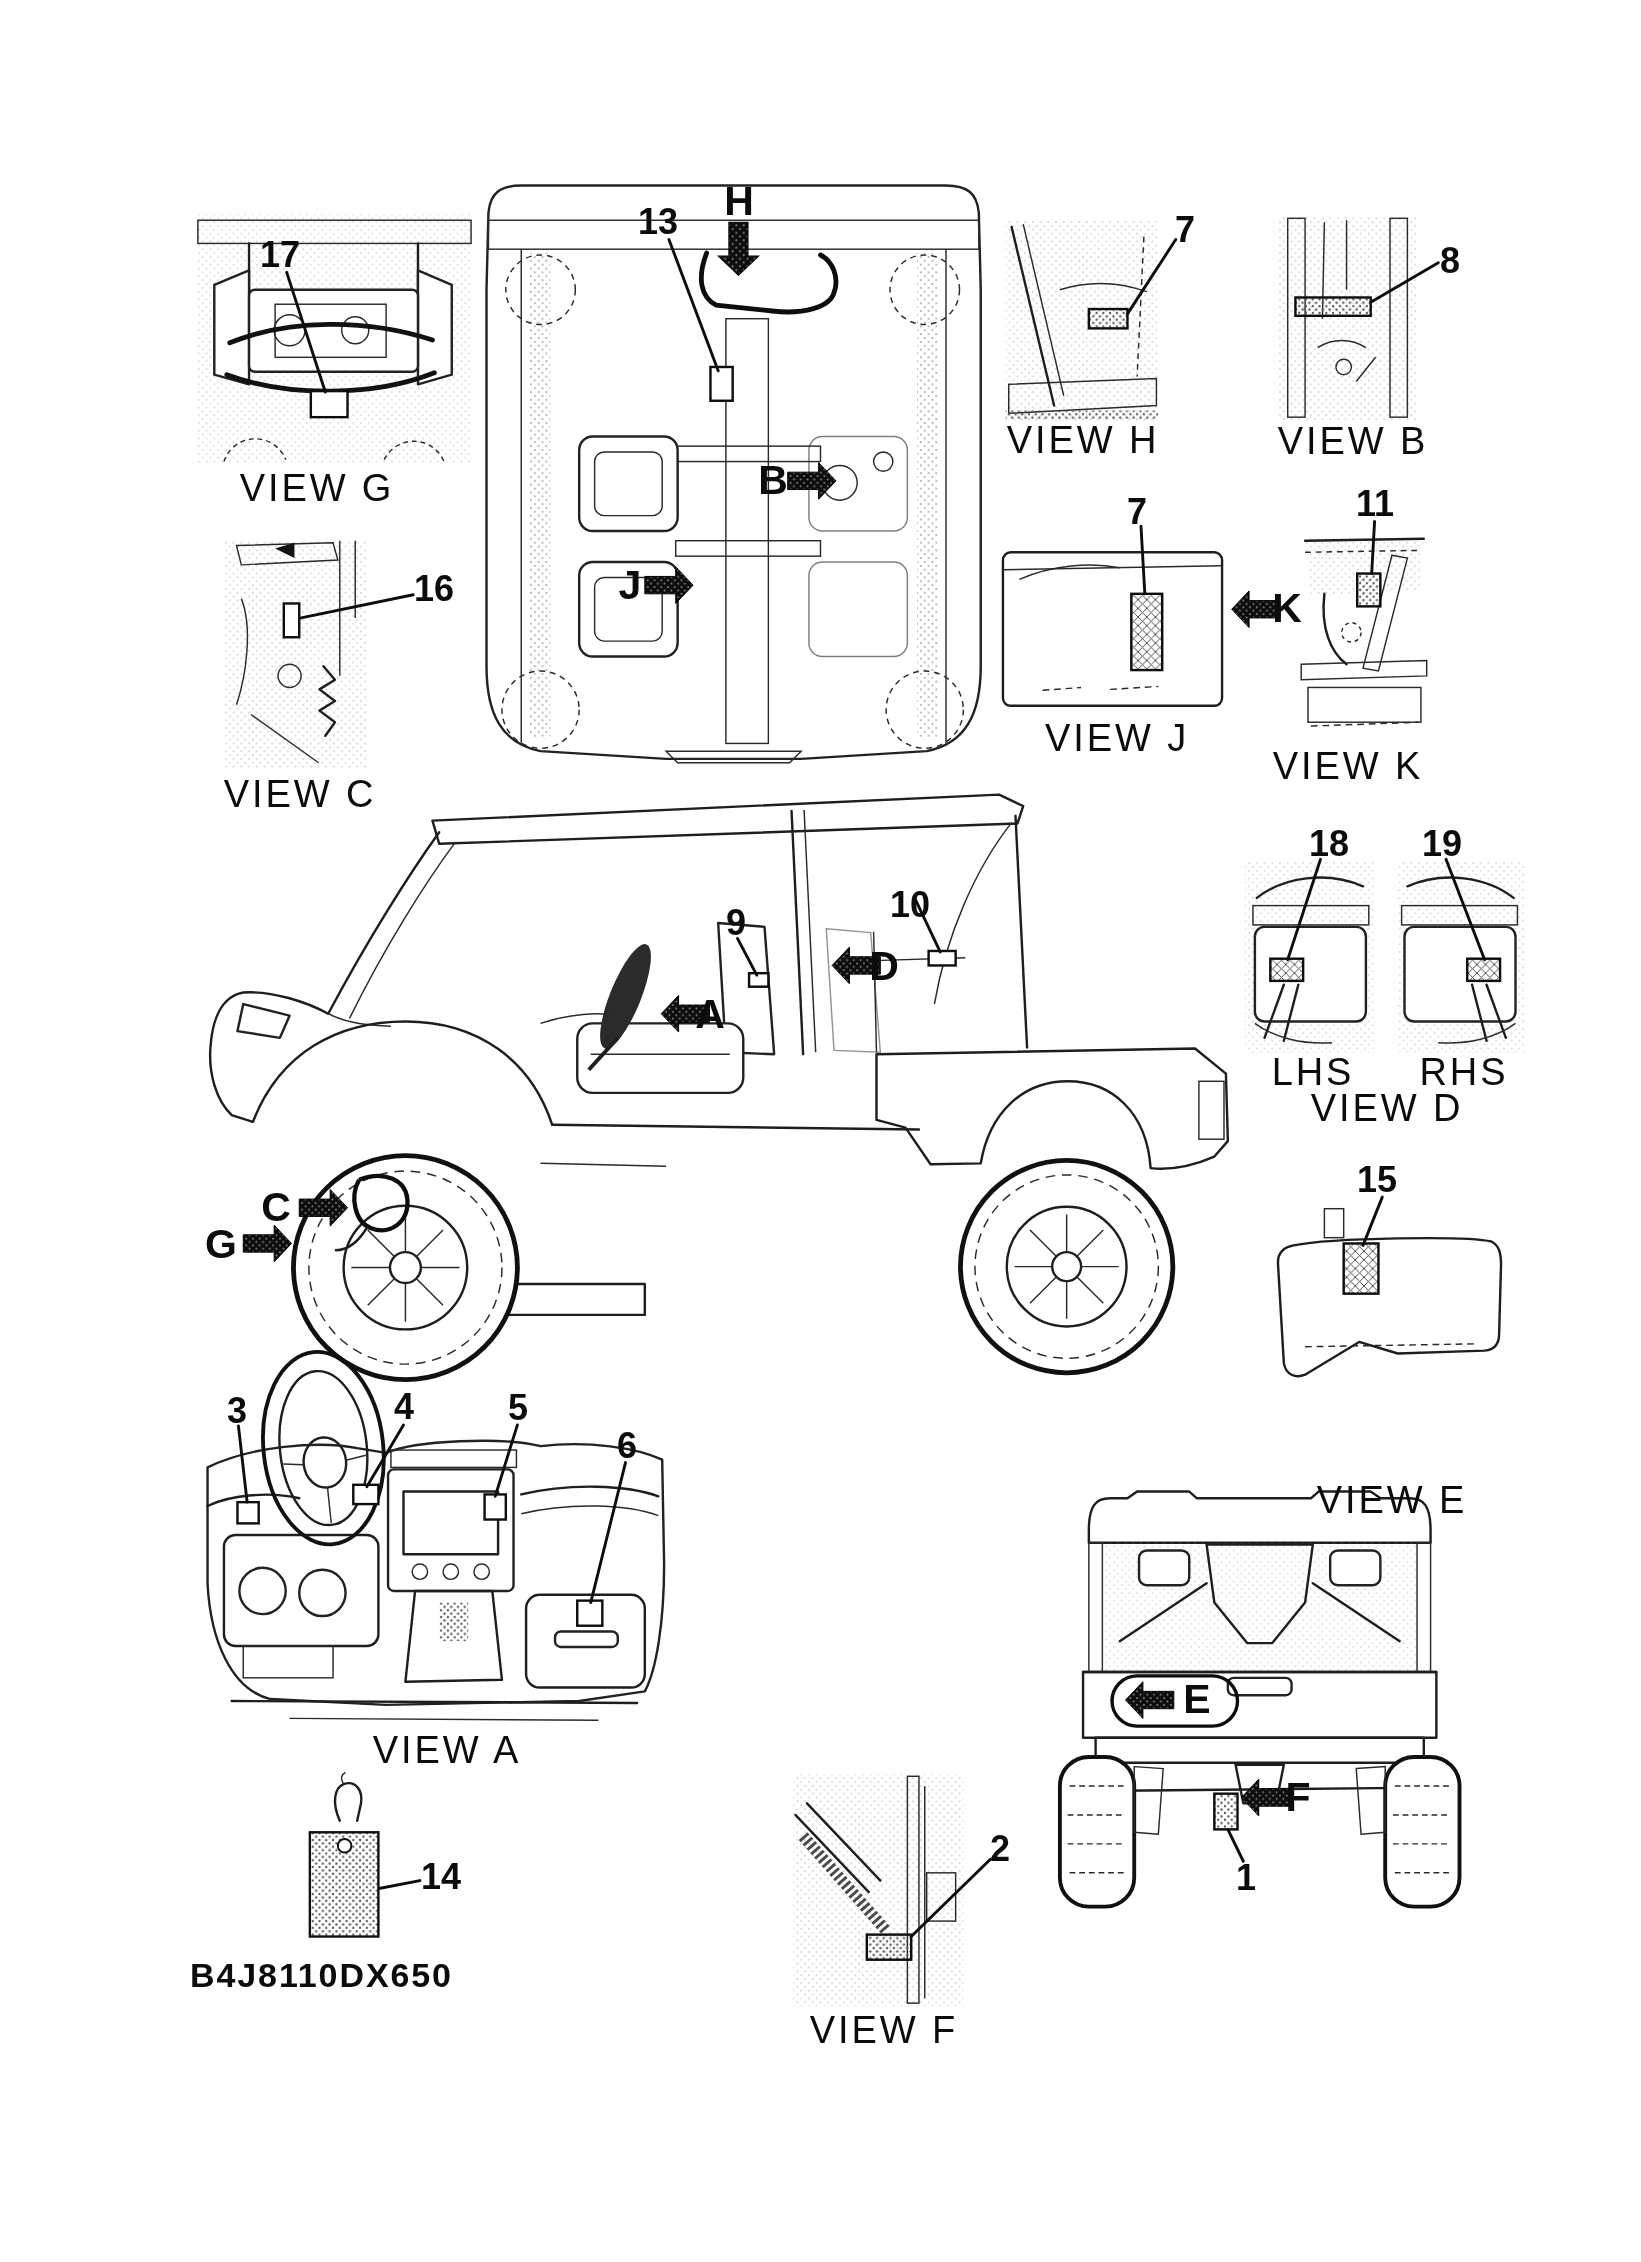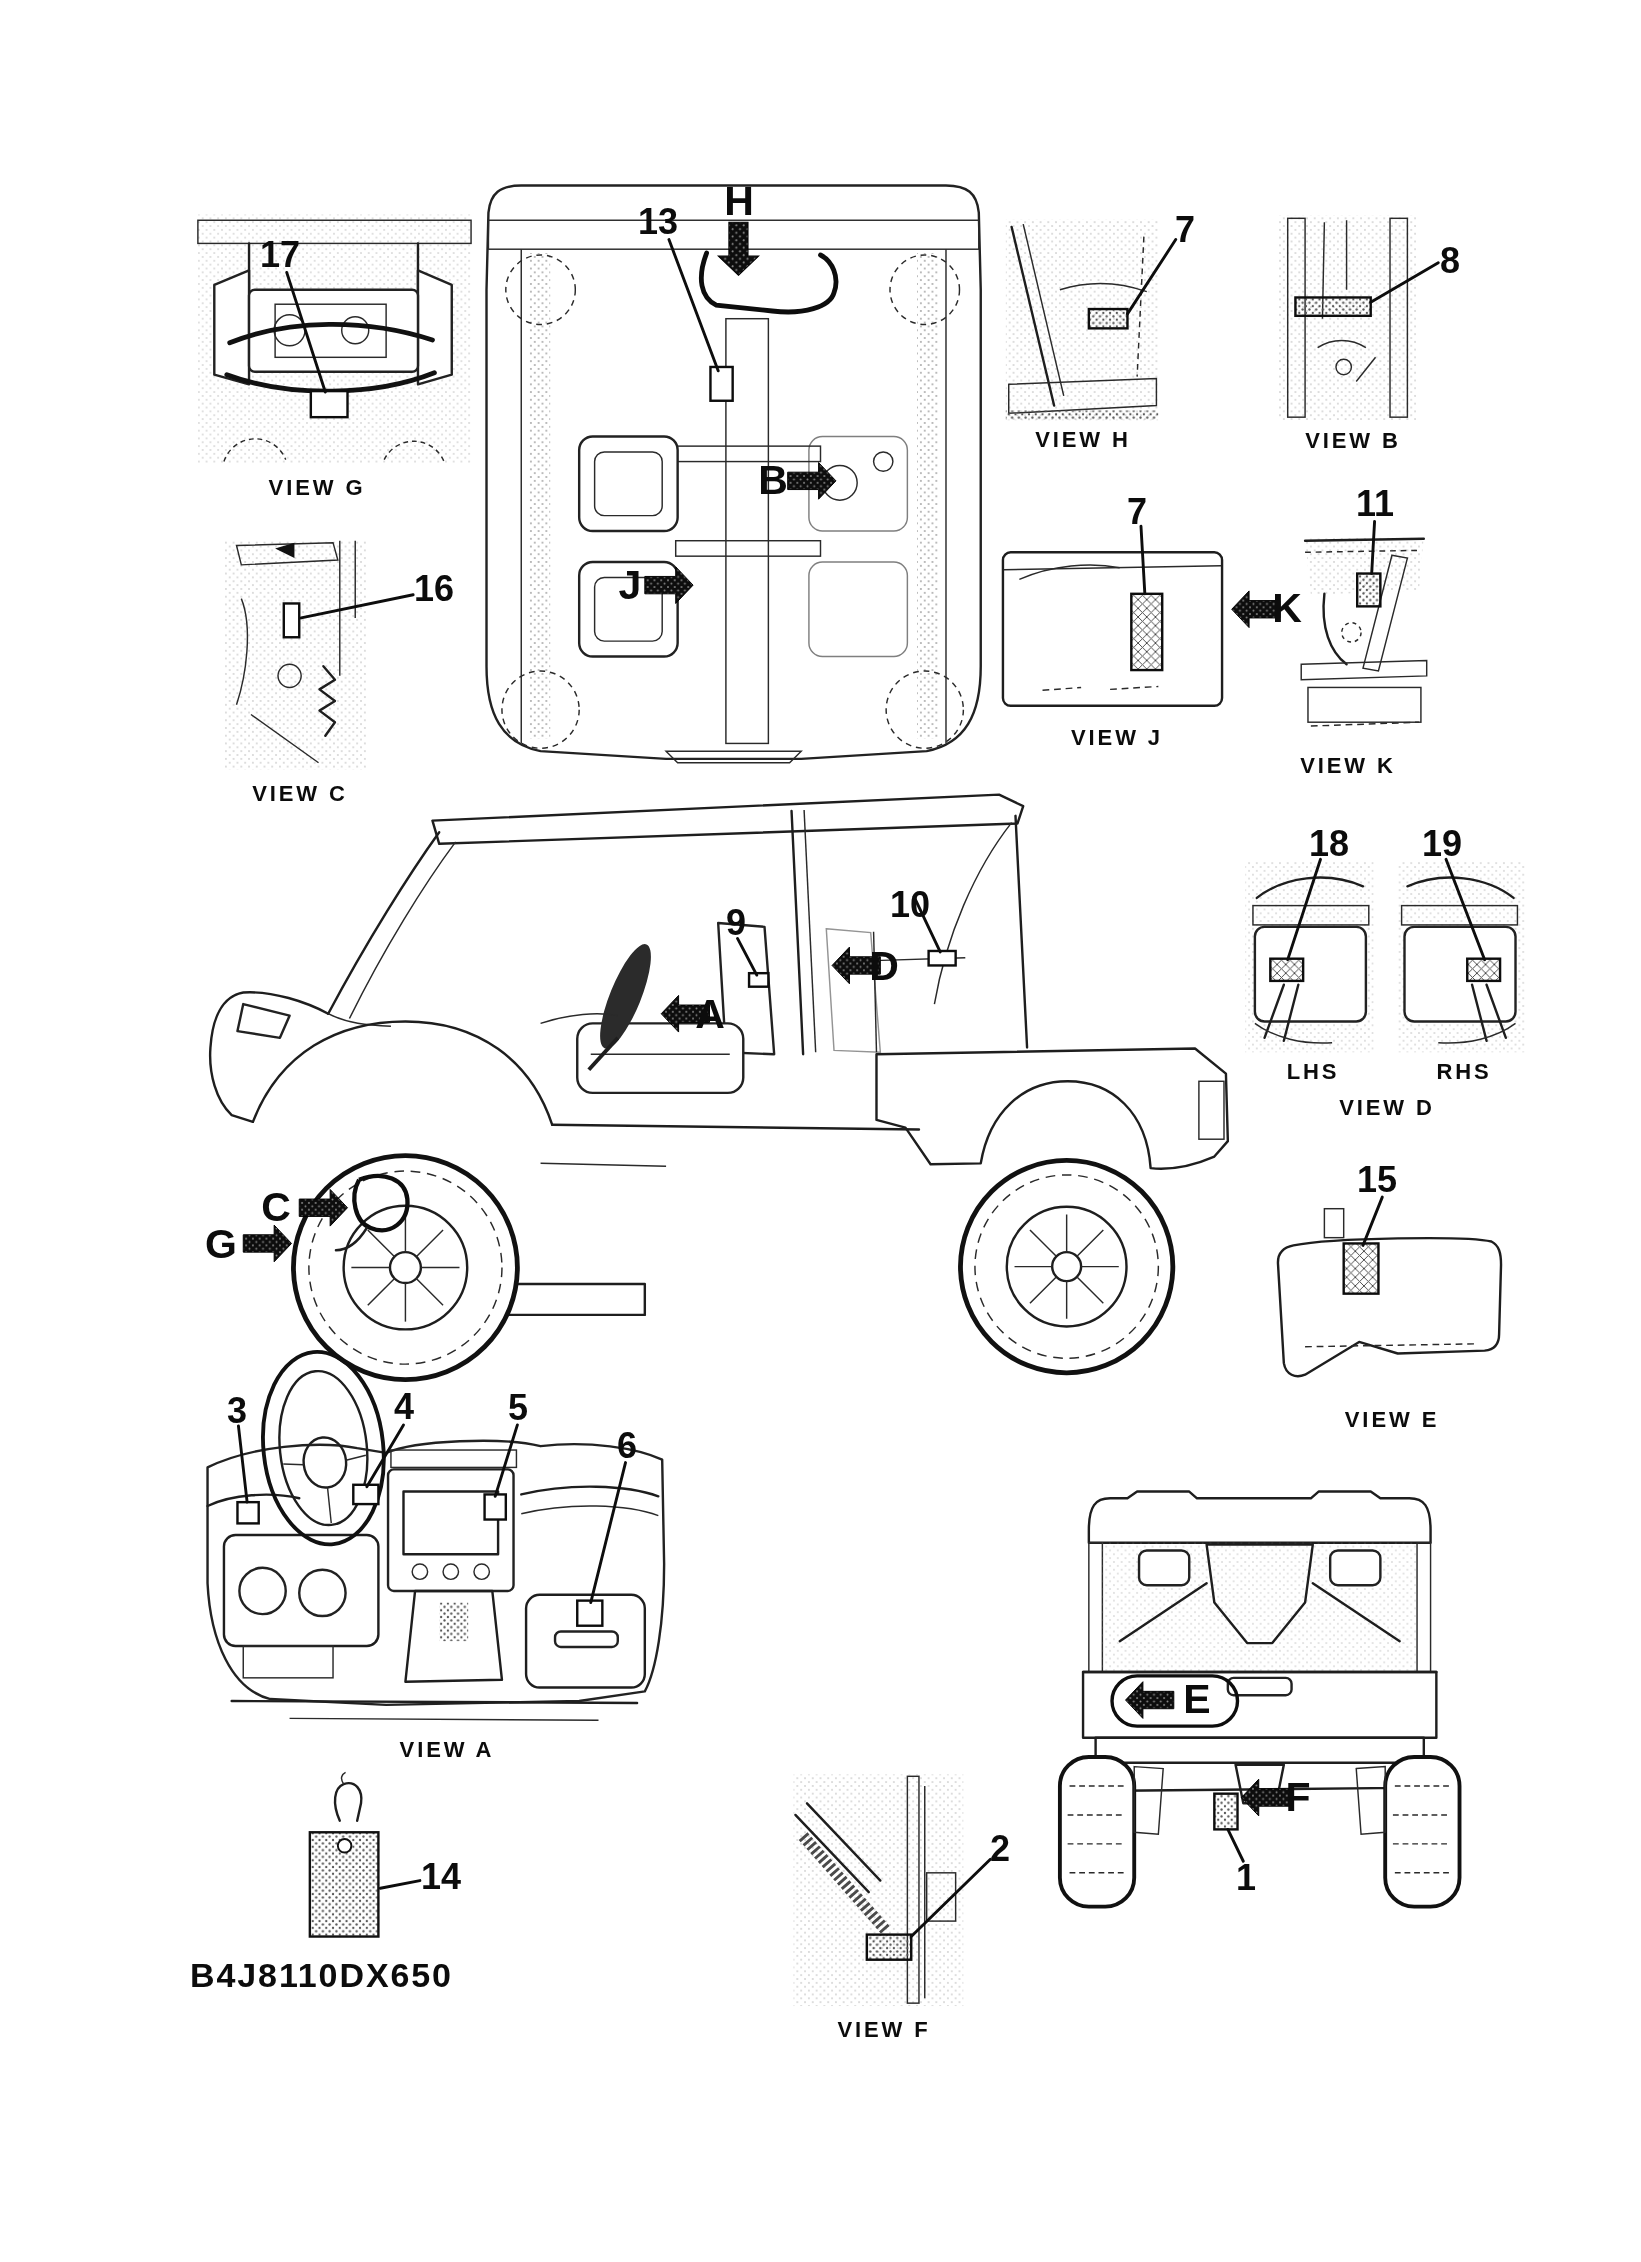--- a/index.html
+++ b/index.html
@@ -2,21 +2,21 @@
 <html><head>
 <meta charset="utf-8">
 <style>
   html,body{margin:0;padding:0;background:#ffffff;width:1641px;height:2262px;overflow:hidden;
             font-family:"Liberation Sans",sans-serif;}
   #canvas{position:relative;width:1641px;height:2262px;background:#fff;}
   #art{position:absolute;left:0;top:0;}
   .lbl{position:absolute;transform:translate(-50%,-50%);color:#0c0c0c;white-space:nowrap;z-index:5;}
   .num{font-size:36px;font-weight:700;}
   .letter{font-size:41px;font-weight:700;}
-  .vtitle{font-size:22px;font-weight:700;letter-spacing:2.9px;}
+  .vtitle{font-size:38px;font-weight:400;letter-spacing:2.9px;}
   .code{position:absolute;color:#0c0c0c;font-size:34px;font-weight:700;letter-spacing:1.9px;z-index:5;}
   
   .ln{stroke:#1e1e1e;stroke-width:2.5;fill:none;stroke-linecap:round;stroke-linejoin:round;}
   .thin{stroke:#2a2a2a;stroke-width:1.5;fill:none;}
   .lead{stroke:#0d0d0d;stroke-width:3;fill:none;stroke-linecap:round;}
   .out{fill:#fff;stroke:#222;stroke-width:2.5;stroke-linejoin:round;}
   .tgt{fill:#fff;stroke:#0d0d0d;stroke-width:2.5;}
   .tgtd{fill:url(#stipD);stroke:#0d0d0d;stroke-width:2.5;}
   .tgth{fill:url(#hatchX);stroke:#0d0d0d;stroke-width:2.5;}
   .barrow{fill:url(#adots);stroke:#000;stroke-width:1;}
@@ -387,20 +387,20 @@
 
 <span class="lbl vtitle" style="left:317px;top:488px">VIEW G</span>
 <span class="lbl vtitle" style="left:300px;top:794px">VIEW C</span>
 <span class="lbl vtitle" style="left:1083px;top:440px">VIEW H</span>
 <span class="lbl vtitle" style="left:1353px;top:441px">VIEW B</span>
 <span class="lbl vtitle" style="left:1117px;top:738px">VIEW J</span>
 <span class="lbl vtitle" style="left:1348px;top:766px">VIEW K</span>
 <span class="lbl vtitle" style="left:1313px;top:1072px">LHS</span>
 <span class="lbl vtitle" style="left:1464px;top:1072px">RHS</span>
 <span class="lbl vtitle" style="left:1387px;top:1108px">VIEW D</span>
-<span class="lbl vtitle" style="left:1392px;top:1420px">VIEW E</span>
+<span class="lbl vtitle" style="left:1392px;top:1500px">VIEW E</span>
 <span class="lbl vtitle" style="left:447px;top:1750px">VIEW A</span>
 <span class="lbl vtitle" style="left:884px;top:2030px">VIEW F</span>
 
 <span class="code" style="left:190px;top:1956px">B4J8110DX650</span>
 
 </div>
 
 
 </body></html>

